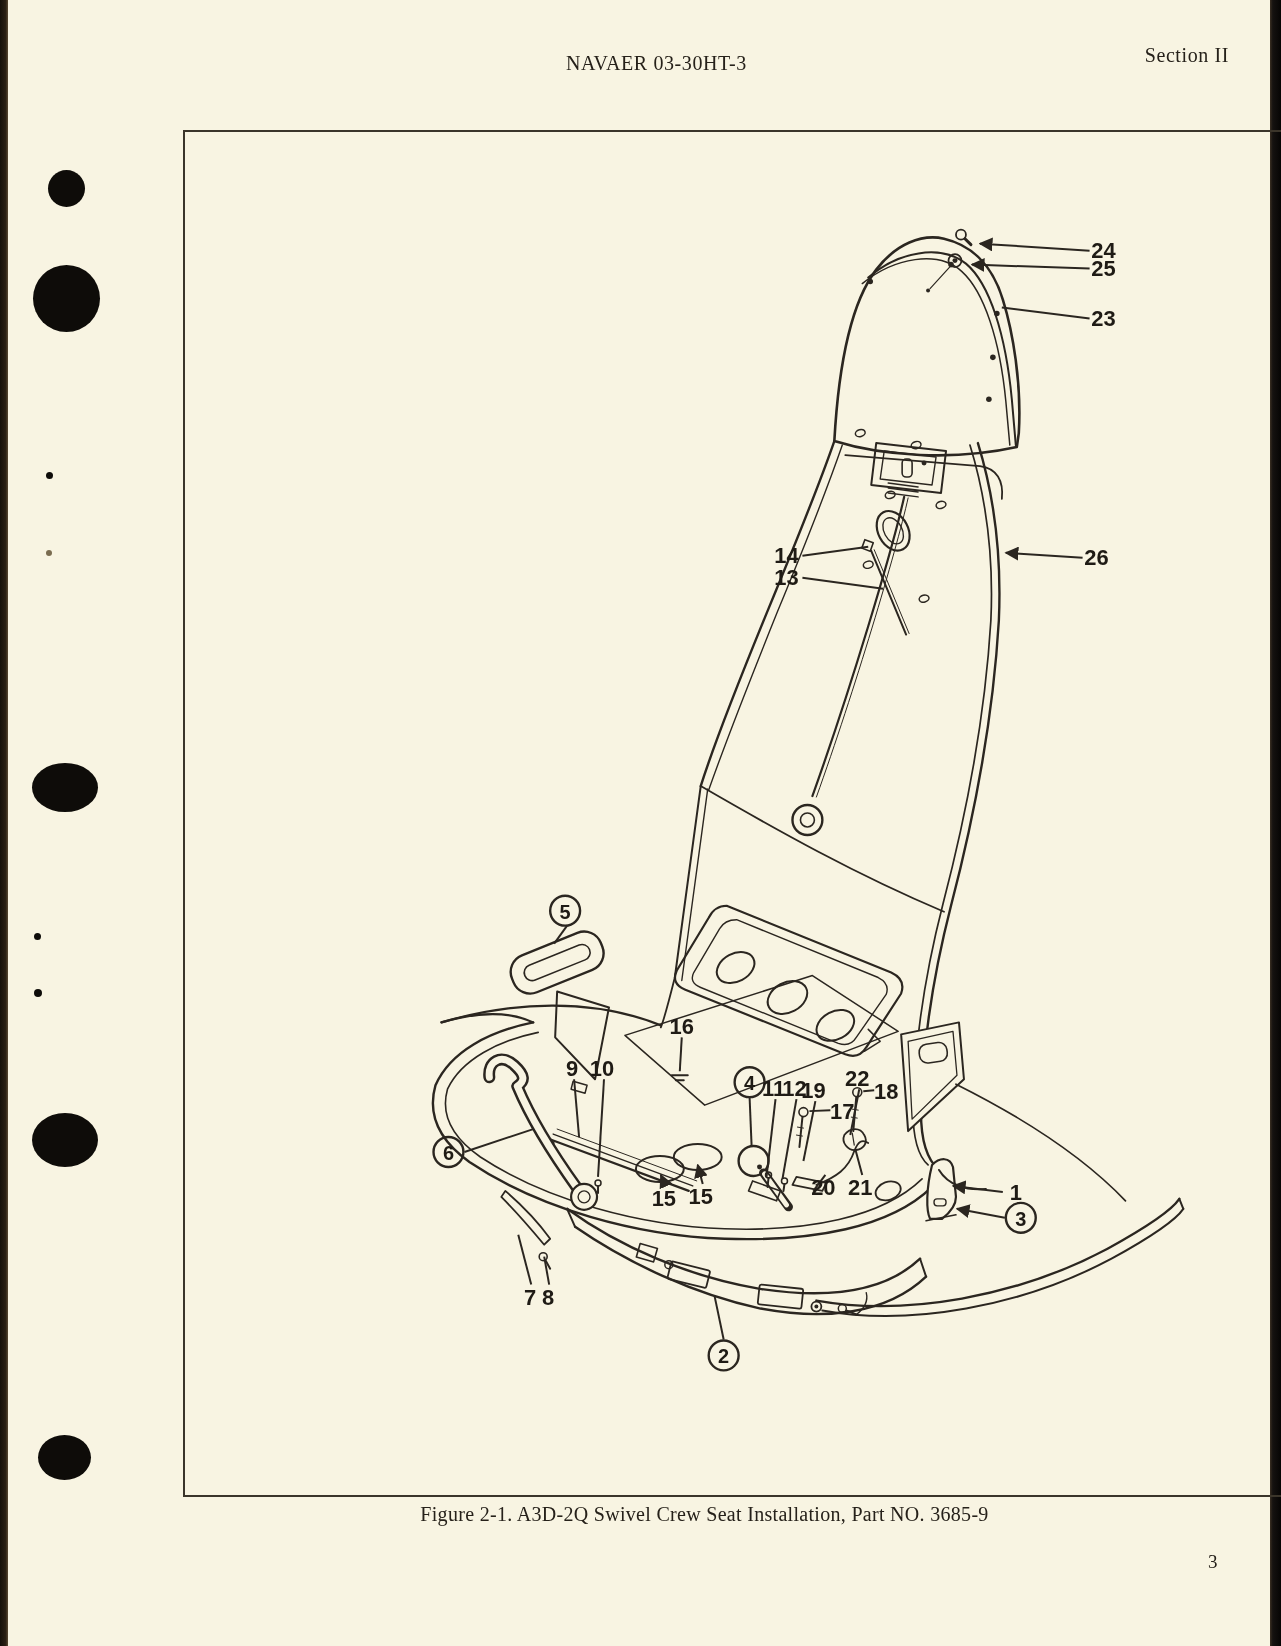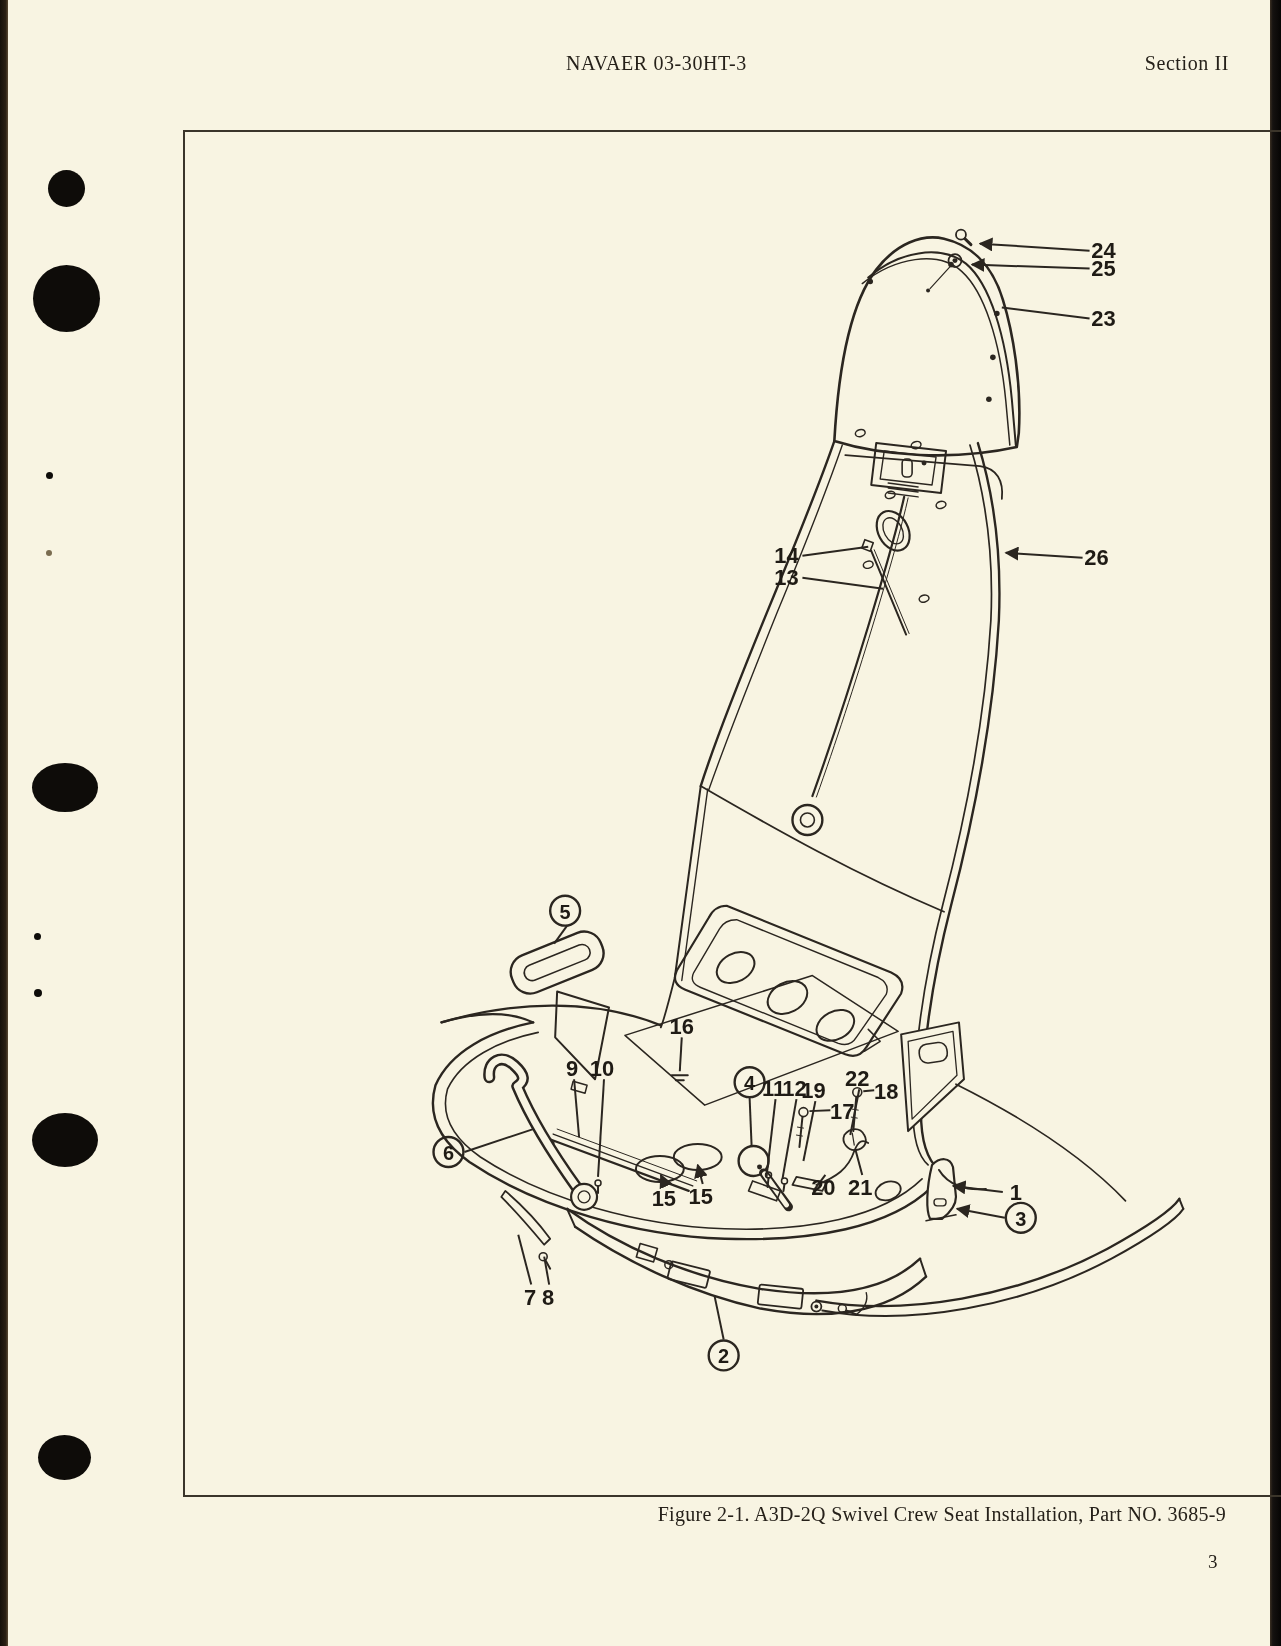--- a/index.html
+++ b/index.html
@@ -21,29 +21,29 @@
   .edge-strip-right{
     position:absolute;right:0;top:0;width:11px;height:1646px;
     background:linear-gradient(to left,#060504,#151210 75%,#3a2f22);
   }
   .binder-dot{position:absolute;background:#0e0c09;border-radius:50%;}
   .header-center{
     position:absolute;top:52px;left:0;width:1281px;text-align:center;
     font-size:20px;letter-spacing:0.6px;margin-left:16px;
   }
   .header-right{
-    position:absolute;top:52px;right:52px;font-size:20px;letter-spacing:0.6px;
+    position:absolute;top:44px;right:52px;font-size:20px;letter-spacing:0.6px;
   }
   .figure-box{
     position:absolute;left:183px;top:130px;width:1190px;height:1367px;
     border:2px solid #3b352a;box-sizing:border-box;background:transparent;
   }
   .figure-box svg{display:block;width:100%;height:100%;}
   .caption{
-    position:absolute;left:183px;top:1503px;width:1043px;text-align:right;
+    position:absolute;left:183px;top:1503px;width:1043px;text-align:center;
     font-size:20px;letter-spacing:0.3px;
   }
   .page-number{
     position:absolute;left:1208px;top:1551px;font-size:19px;
   }
   
   .ink{stroke:var(--ink);fill:none;stroke-linecap:round;stroke-linejoin:round;}
   .paperfill{fill:var(--paper);}
   .inkfill{fill:var(--ink);stroke:none;}
   .leader{fill:none;stroke:var(--ink);stroke-width:2;}

